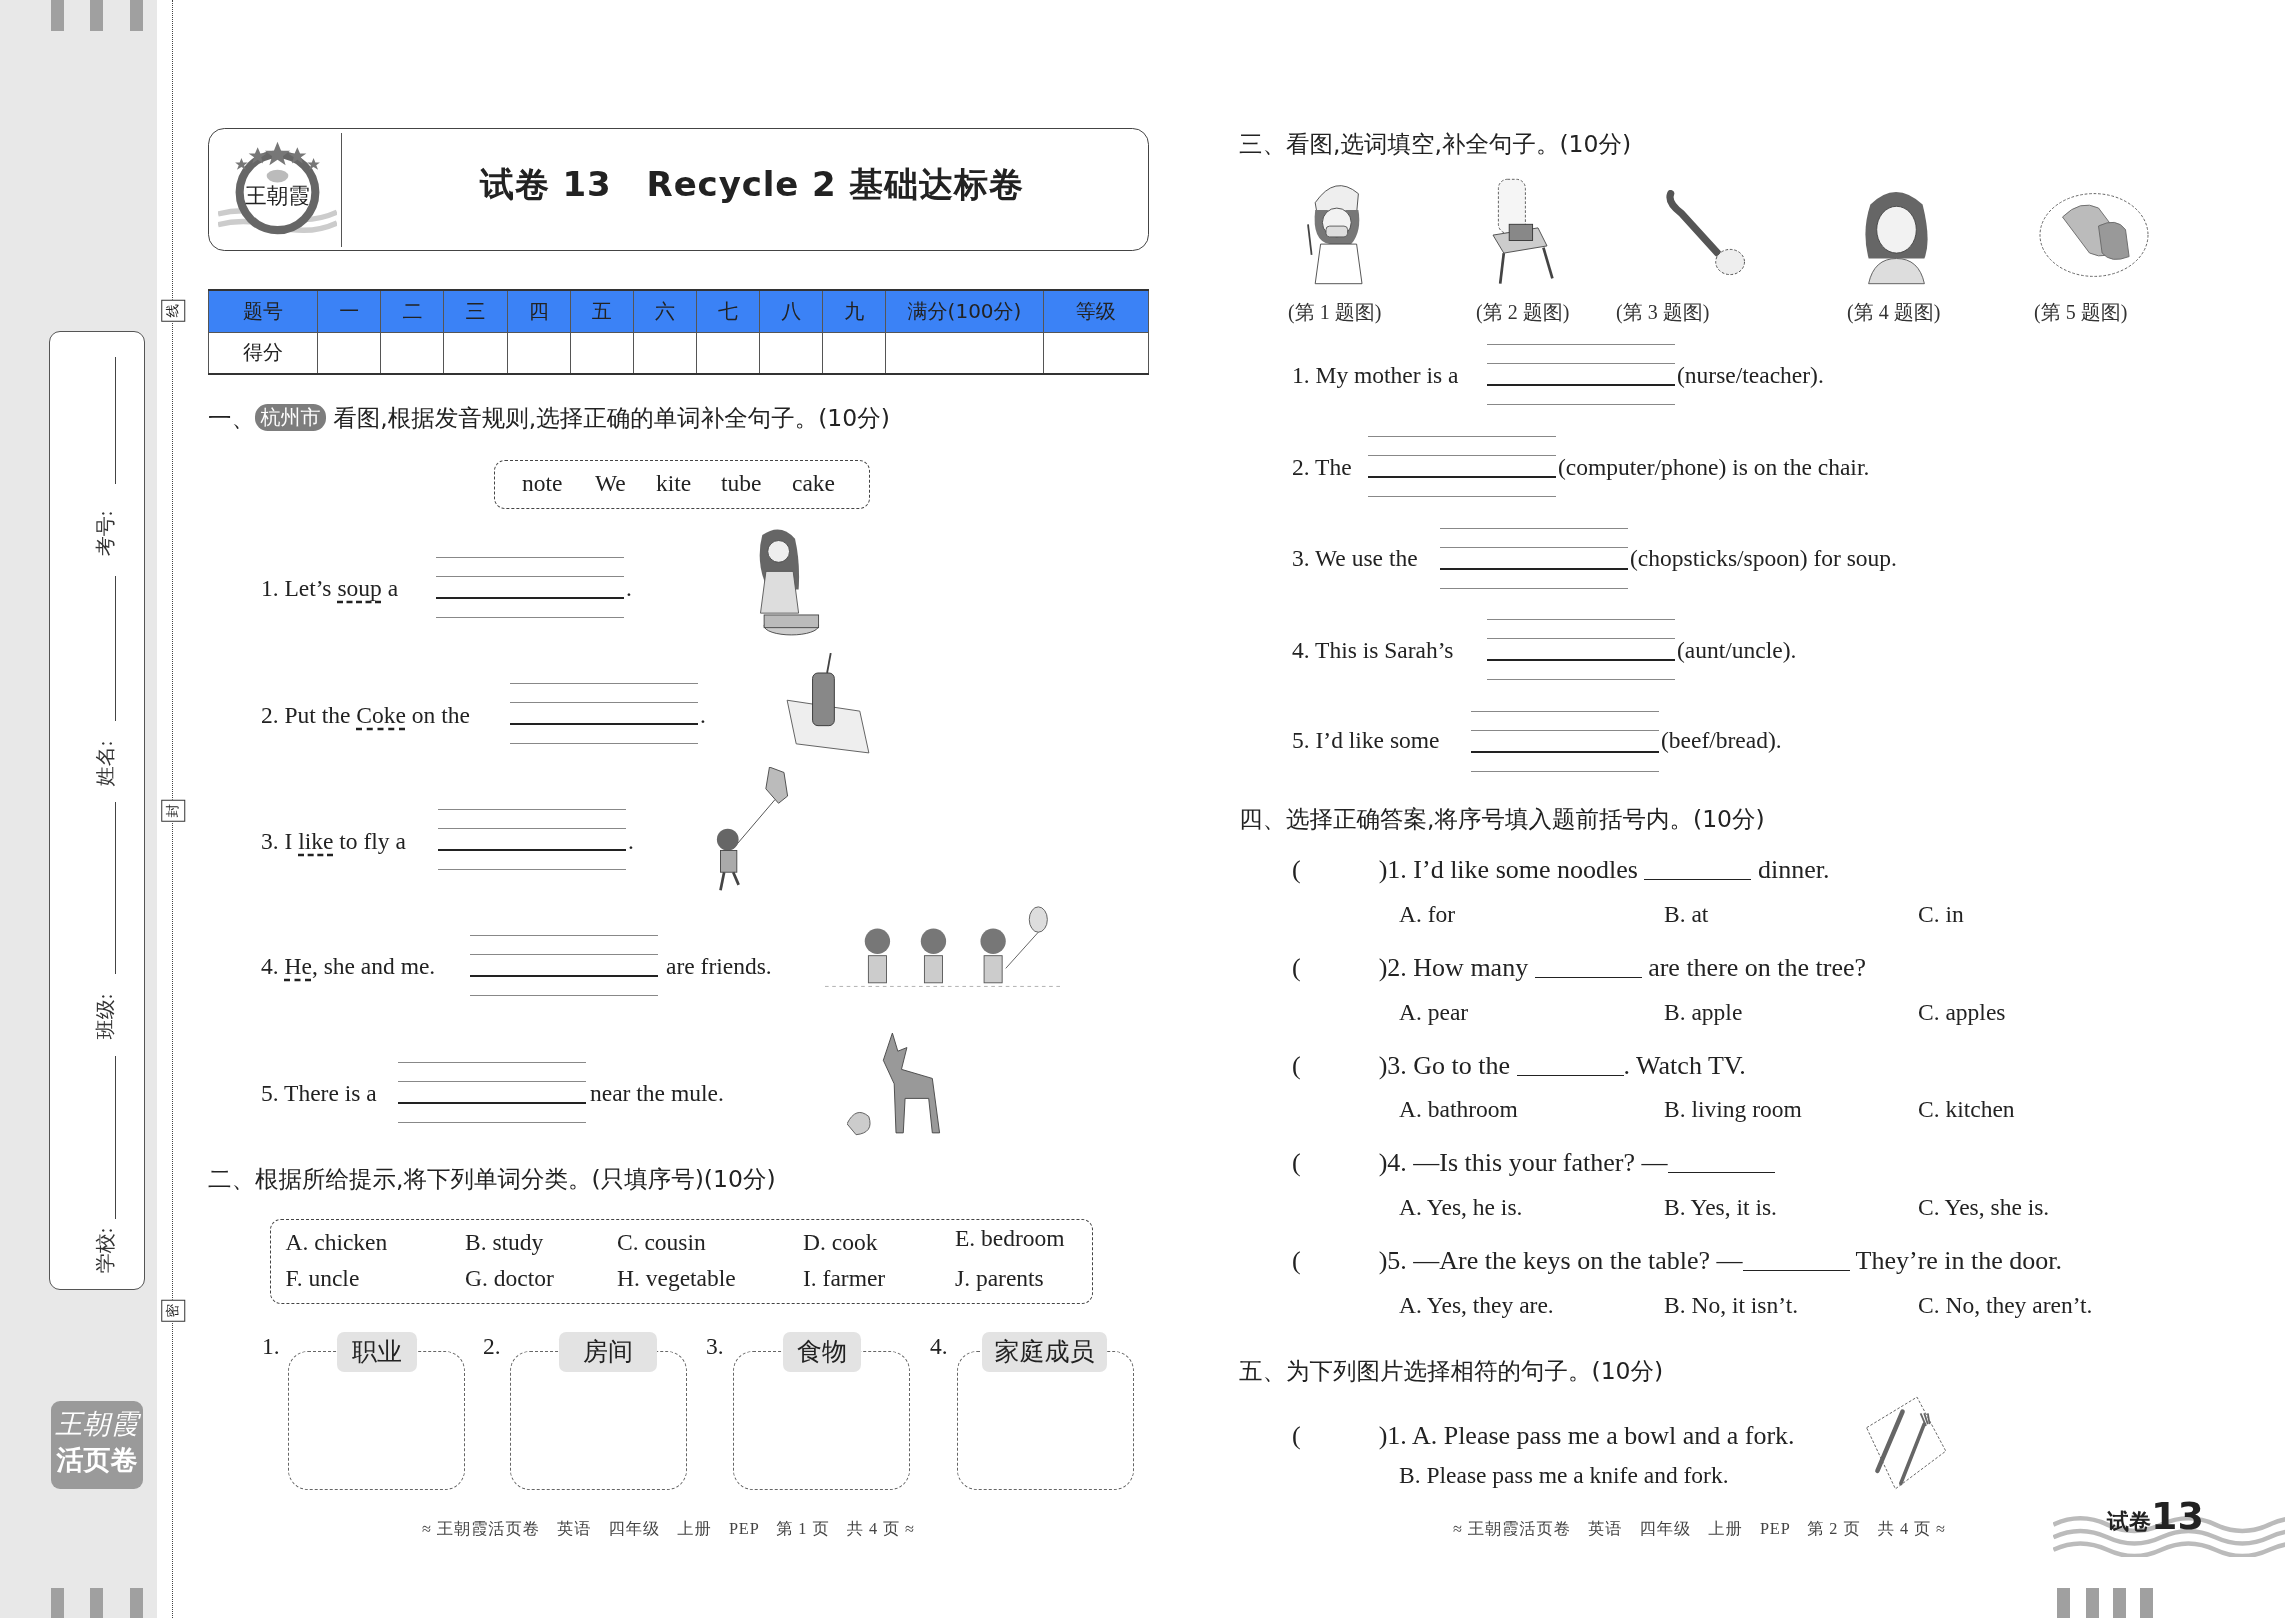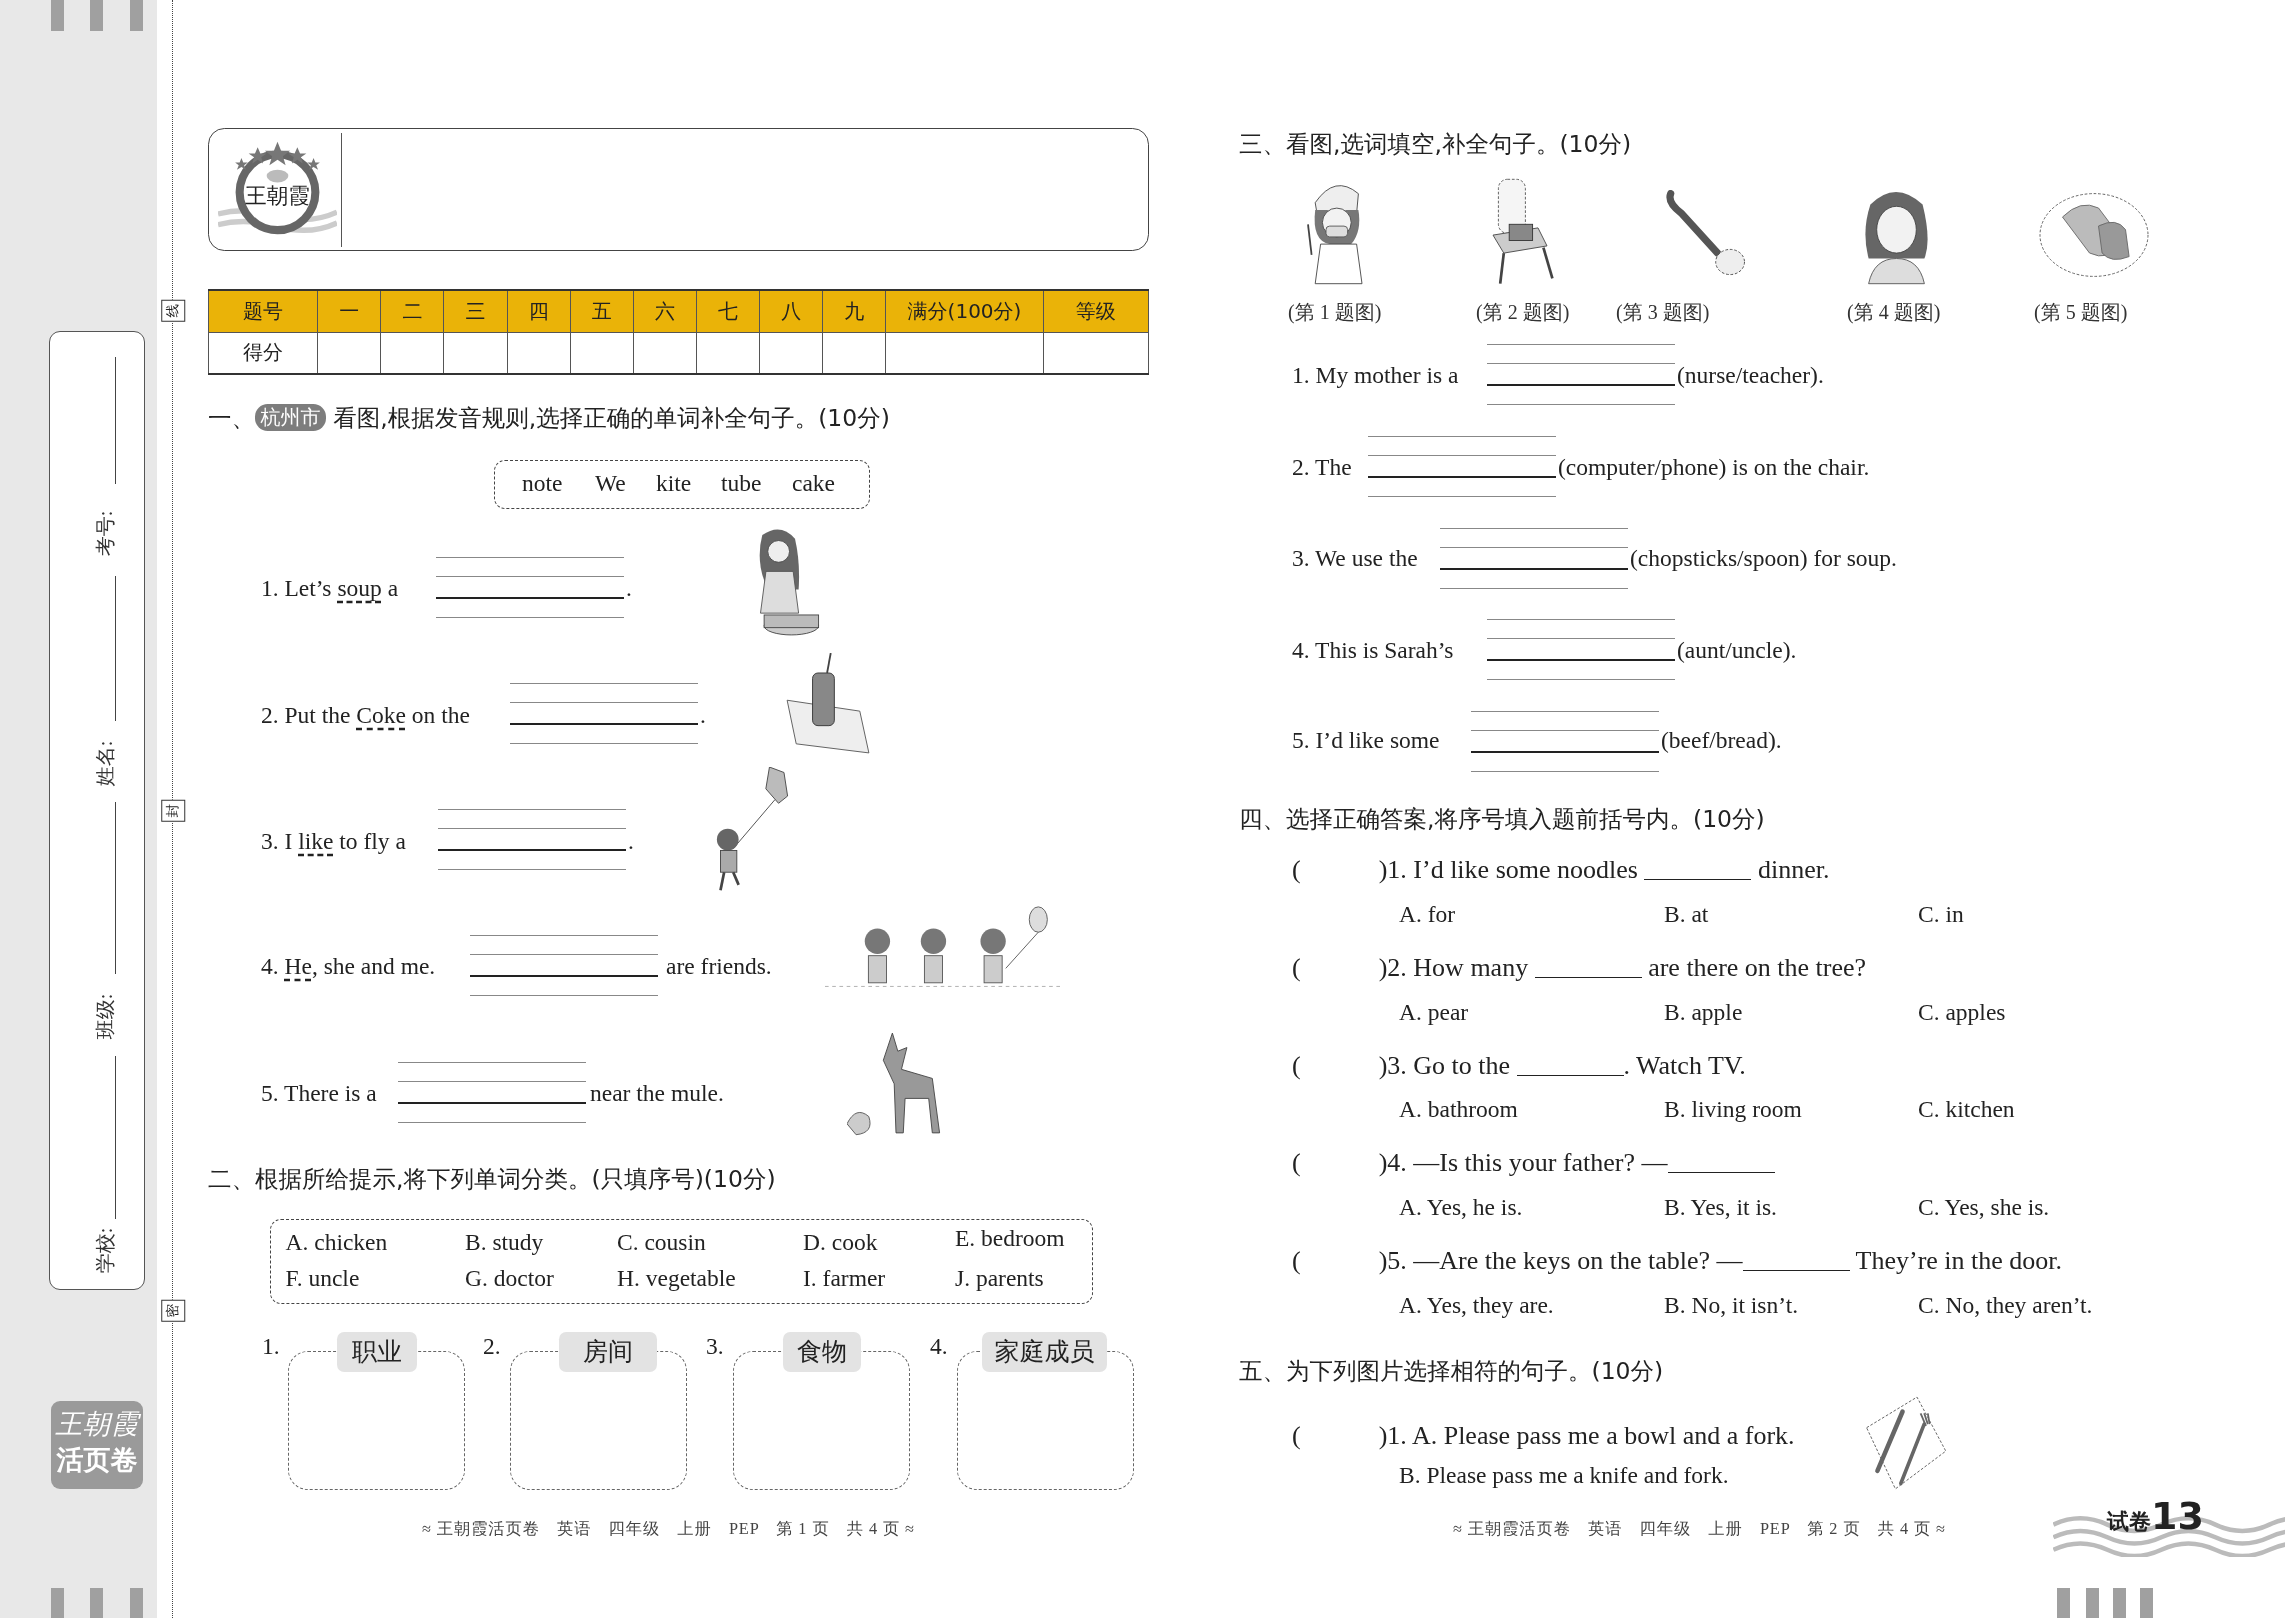--- a/index.html
+++ b/index.html
@@ -23,21 +23,21 @@
 
   
   #header-box { position: absolute; left: 208px; top: 128px; width: 941px; height: 123px; border: 1.4px solid #444; border-radius: 16.3px; }
   #logo { position: absolute; left: 9px; top: 7.2px; width: 119px; height: 109px; }
   #logo-divider { position: absolute; left: 132px; top: 3.6px; width: 1.4px; height: 114px; background: #555; }
   #exam-title { position: absolute; left: 271px; top: 33px; font-size: 34px; font-weight: bold; letter-spacing: 0.9px; white-space: nowrap; }
 
   
   #score-table { position: absolute; left: 208px; top: 289px; width: 941px; border-collapse: collapse; font-size: 20px; }
   #score-table td { border: 1.4px solid #555; text-align: center; height: 42px; }
-  #score-table tr:first-child td { background: #eab308; margin-left: 20px; }
+  #score-table tr:first-child td { background: #3b82f6; margin-left: 20px; }
   #score-table tr:first-child { border-top: 2.7px solid #333; }
   #score-table tr:last-child { border-bottom: 2.7px solid #333; }
 
   .section-heading { position: absolute; font-size: 23.5px; white-space: nowrap; color: #222; }
   .region-tag { display: inline-block; background: #7d7d7d; color: #fff; border-radius: 12.7px; padding: 0 5.4px; font-size: 20px; line-height: 27px; vertical-align: 1.8px; }
 
   .word-bank { position: absolute; border: 1.8px dashed #444; border-radius: 11px; font-size: 23.5px; }
   .word-bank span { position: absolute; white-space: nowrap; }
 
   .q-line { position: absolute; font-size: 23.5px; white-space: nowrap; }
@@ -107,20 +107,21 @@
       <polygon points="66,6 70,16 80,16 72,22 75,32 66,26 57,32 60,22 52,16 62,16"></polygon>
       <polygon points="44,12 47,19 54,19 48,23 50,30 44,26 38,30 40,23 34,19 41,19"></polygon>
       <polygon points="88,12 91,19 98,19 92,23 94,30 88,26 82,30 84,23 78,19 85,19"></polygon>
       <polygon points="26,24 28,29 33,29 29,32 31,37 26,34 21,37 23,32 19,29 24,29"></polygon>
       <polygon points="106,24 108,29 113,29 109,32 111,37 106,34 101,37 103,32 99,29 104,29"></polygon>
     </g>
     <ellipse cx="66" cy="44" rx="12" ry="7" fill="#bbb"></ellipse>
     <text x="66" y="74" text-anchor="middle" font-size="24" font-family="DejaVu Serif, serif" fill="#222">王朝霞</text>
   </svg>
   <div id="logo-divider"></div>
+  <div id="exam-title" class="sans">试卷 13　Recycle 2 基础达标卷</div>
 </div>
 
 <table id="score-table" class="sans">
   <tbody>
       <tr>
     <td style="width:109px">题号</td>
     <td style="width:63px">一</td>
     <td style="width:63px">二</td>
     <td style="width:63px">三</td>
     <td style="width:63px">四</td>

